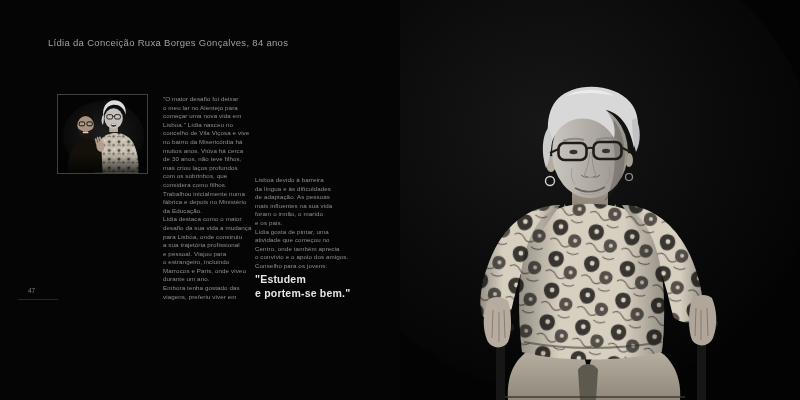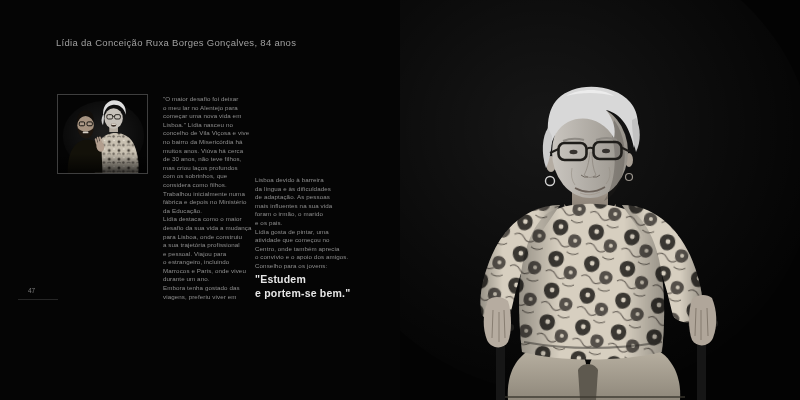--- a/index.html
+++ b/index.html
@@ -13,21 +13,21 @@
   .spread {
     position: relative;
     width: 800px;
     height: 400px;
     background: #050505;
     font-family: "Liberation Sans", sans-serif;
     overflow: hidden;
   }
   .page-title {
     position: absolute;
-    left: 56px;
+    left: 48px;
     top: 37px;
     font-size: 9.5px;
     letter-spacing: 0.3px;
     color: #a0a0a0;
     white-space: nowrap;
   }
   .small-photo {
     position: absolute;
     left: 57px;
     top: 94px;

